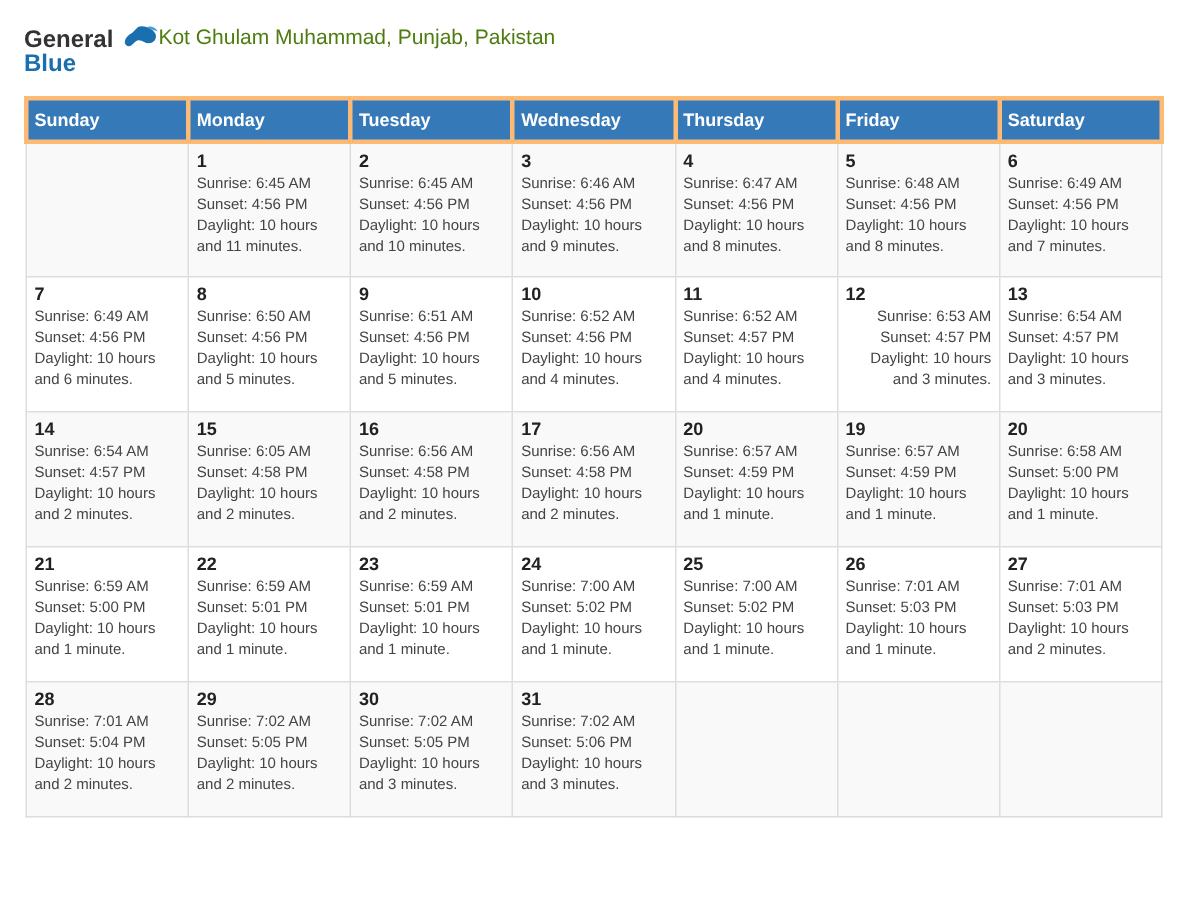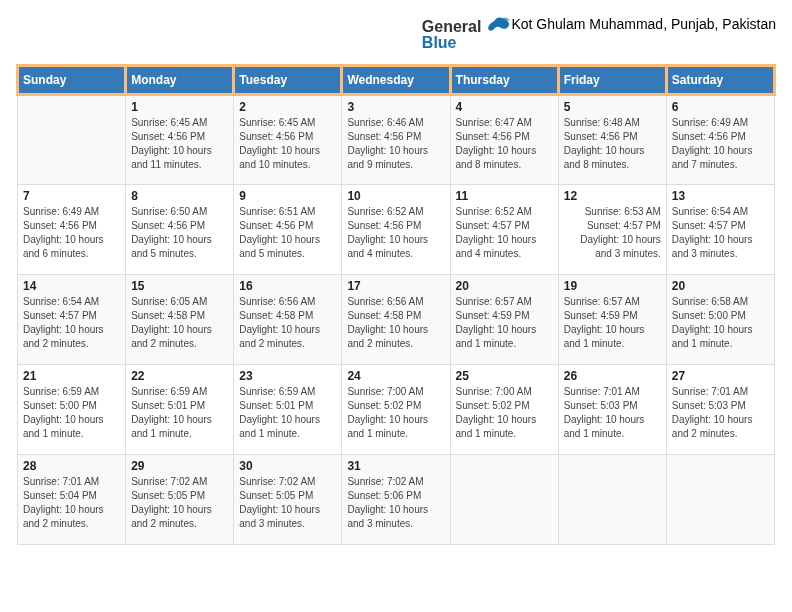--- a/index.html
+++ b/index.html
@@ -5,45 +5,44 @@
     * { box-sizing: border-box; margin: 0; padding: 0; }
     body {
       font-family: Arial, sans-serif;
       background: #fff;
       width: 792px;
       min-height: 612px;
       padding: 16px;
     }
     .header-area {
       display: flex;
-      justify-content: flex-end;
+      justify-content: flex-start;
       align-items: flex-start;
       margin-bottom: 12px;
-      margin-left: 18px;
     }
     .logo {
       display: flex;
       align-items: center;
       gap: 2px;
     }
     .logo-bird {
       width: 28px;
       height: 22px;
     }
     .title-area {
       text-align: right;
     }
     .month-title {
       font-size: 32px;
       font-weight: bold;
       color: #333;
     }
     .location-title {
       font-size: 14px;
-      color: #000000;
+      color: #4d7c0f;
     }
     table {
       width: 100%;
       border-collapse: collapse;
       font-size: 11px;
     }
     thead tr {
       background-color: #3579b8;
       color: white;
     }

